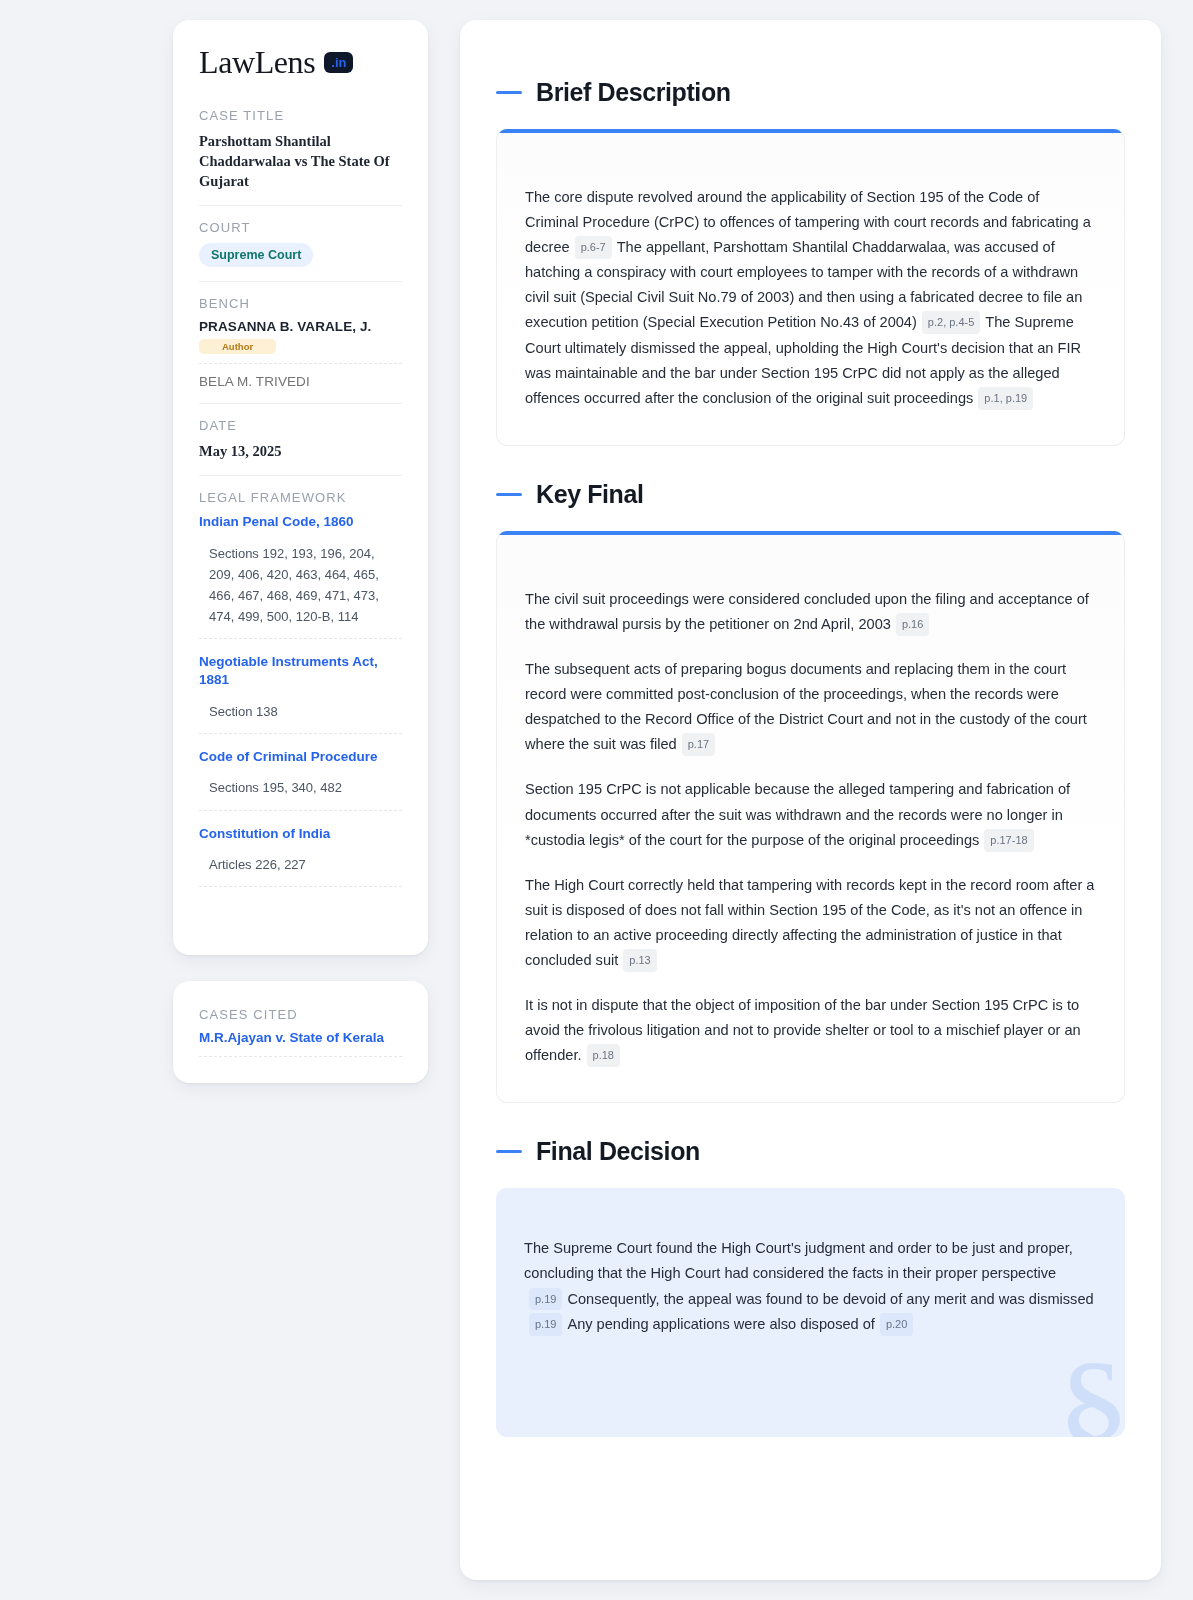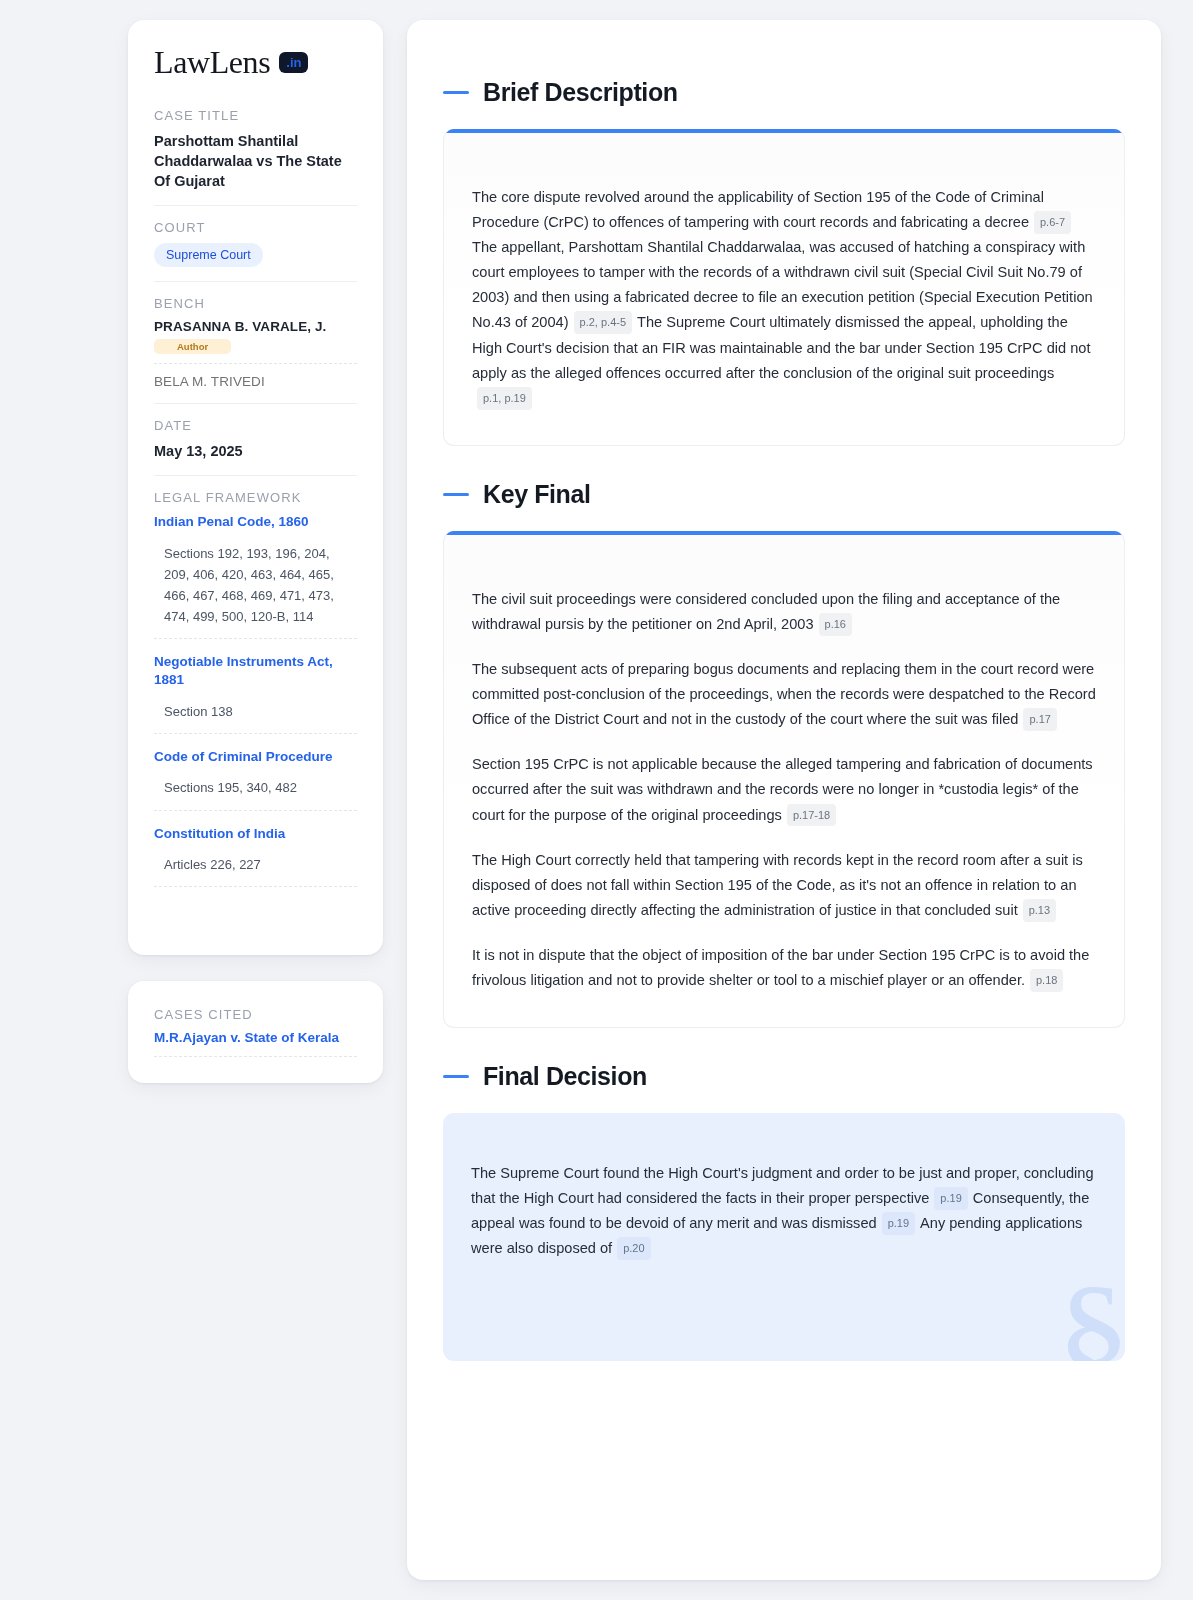--- a/index.html
+++ b/index.html
@@ -7,23 +7,24 @@
   body {
     width: 1193px;
     height: 1600px;
     background: #f1f3f7;
     font-family: "Liberation Sans", sans-serif;
     overflow: hidden;
   }
 
   .page {
     display: flex;
-    gap: 24px;
+    gap: 32px;
     padding: 20px 32px 20px 128px;
     height: 1600px;
+    margin-left: 45px;
   }
 
   
   .sidebar {
     width: 255px;
     flex: 0 0 255px;
     display: flex;
     flex-direction: column;
     gap: 26px;
   }
@@ -67,28 +68,29 @@
     letter-spacing: 1.1px;
     color: #9aa1ad;
     text-transform: uppercase;
     margin-bottom: 8px;
   }
   .field-value {
     font-size: 14.5px;
     color: #1d2430;
     line-height: 1.38;
     font-weight: bold;
+    font-family: Liberation Serif, serif;
   }
 
   .chip {
     display: inline-block;
     background: #eaf1fe;
-    color: #1d4ed8;
+    color: #0f766e;
     font-size: 12.5px;
-    font-weight: normal;
+    font-weight: bold;
     border-radius: 999px;
     padding: 5px 12px;
   }
 
   .judge {
     padding-bottom: 9px;
     border-bottom: 1px dashed #e3e6ea;
     margin-bottom: 10px;
   }
   .judge:last-child { border-bottom: none; margin-bottom: 0; padding-bottom: 0; }

